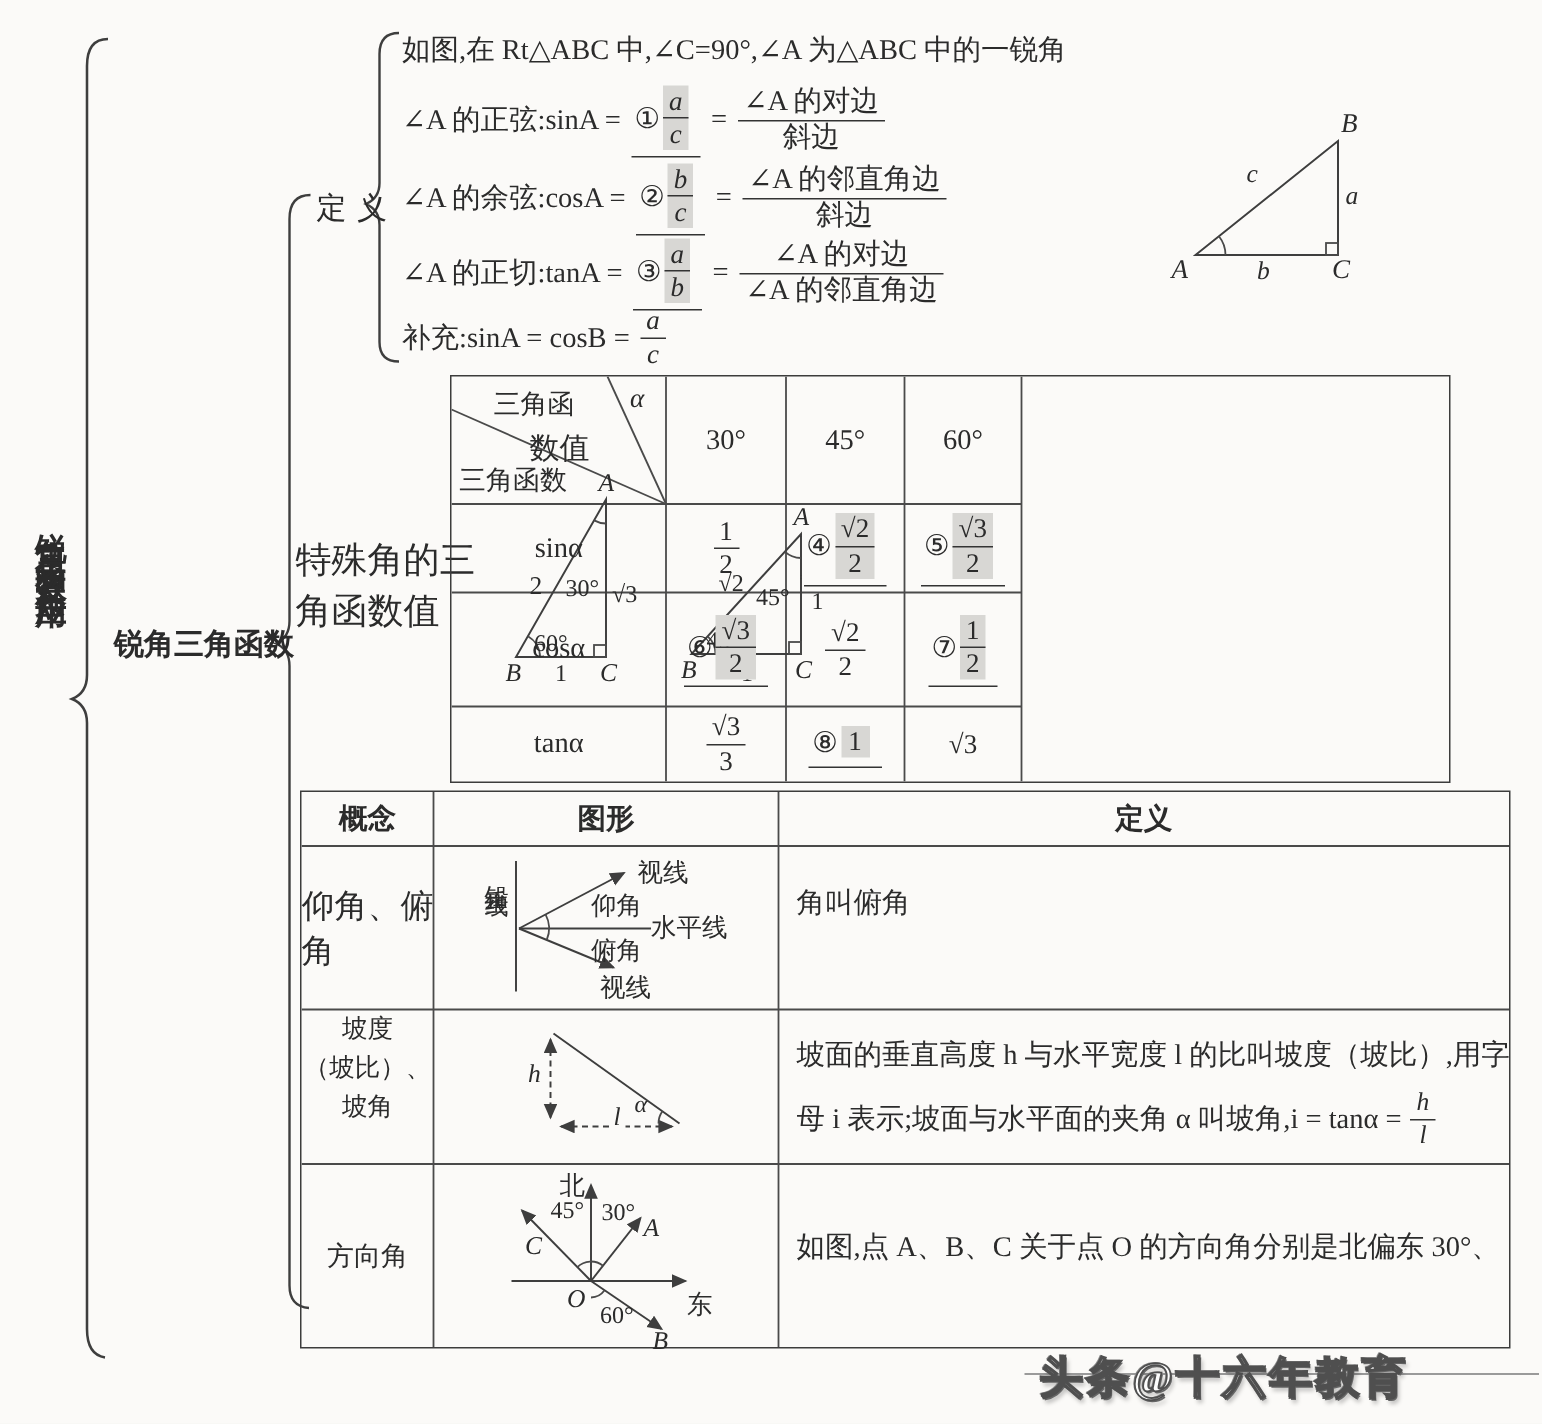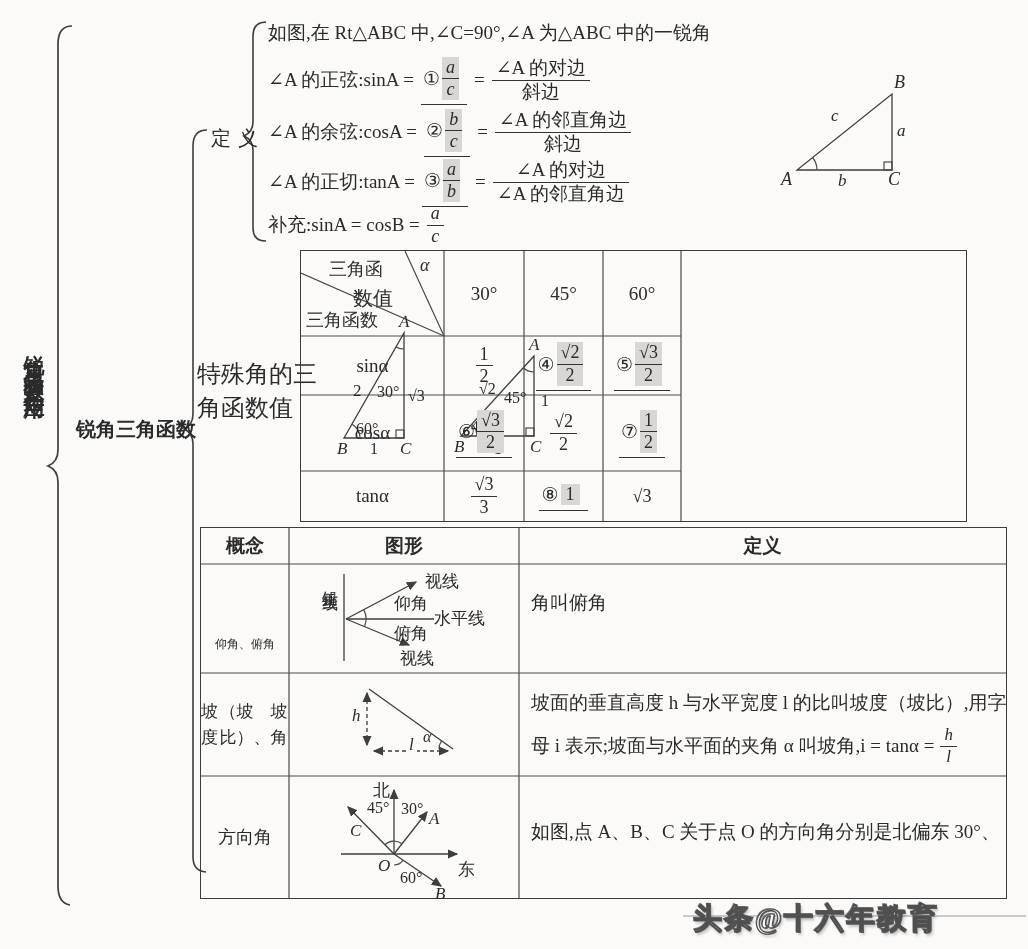--- a/index.html
+++ b/index.html
@@ -277,32 +277,32 @@
         <line class="ln" x1="193" y1="326" x2="240" y2="358" marker-end="url(#ar1)"></line>
         <path class="lnthin" d="M 183.9 316.7 A 13 13 0 0 1 201 315.8"></path>
         <path class="lnthin" d="M 193 337 A 11 11 0 0 0 201.9 332.4"></path>
       </g>
     </svg>
 
     <div class="abs cellc bold" style="left:0;top:0;width:88px;height:36px;font-size:19px;">概念</div>
     <div class="abs cellc bold" style="left:88px;top:0;width:230px;height:36px;font-size:19px;">图形</div>
     <div class="abs cellc bold" style="left:318px;top:0;width:487px;height:36px;font-size:19px;">定义</div>
 
-    <div class="abs cellc" style="left:0;top:36px;width:88px;height:109px;font-size:12px;margin-top:26px;">仰角、俯角</div>
+    <div class="abs cellc" style="left:0;top:36px;width:88px;height:109px;font-size:22px;">仰角、俯角</div>
     <div class="abs vtext" style="left:118px;top:50px;font-size:16px;letter-spacing:2px;">铅垂线</div>
     <div class="abs nowrap" style="left:233px;top:79px;font-size:17px;">水平线</div>
     <div class="abs nowrap" style="left:224px;top:42px;font-size:17px;">视线</div>
     <div class="abs nowrap" style="left:199px;top:119px;font-size:17px;">视线</div>
     <div class="abs nowrap" style="left:193px;top:64px;font-size:17px;">仰角</div>
     <div class="abs nowrap" style="left:193px;top:94px;font-size:17px;">俯角</div>
     <div class="abs" style="left:330px;top:58px;font-size:19px;line-height:34px;">
       <div class="nowrap">角叫俯角</div>
     </div>
 
-    <div class="abs" style="left:0;top:145px;width:88px;height:103px;display:flex;flex-direction:row;align-items:center;justify-content:flex-end;font-size:17px;line-height:26px;">
+    <div class="abs" style="left:0;top:145px;width:88px;height:103px;display:flex;flex-direction:column;align-items:center;justify-content:flex-start;font-size:17px;line-height:26px;">
       <div>坡度</div>
       <div>（坡比）、</div>
       <div>坡角</div>
     </div>
     <div class="abs math" style="left:151px;top:178px;font-size:17px;">h</div>
     <div class="abs math" style="left:205px;top:207px;font-size:17px;background:#fbfaf8;padding:0 3px;">l</div>
     <div class="abs math" style="left:222px;top:200px;font-size:16px;">α</div>
     <div class="abs nowrap" style="left:330px;top:162px;font-size:19px;">坡面的垂直高度 h 与水平宽度 l 的比叫坡度（坡比）,用字</div>
     <div class="abs fx" style="left:330px;top:196px;height:44px;gap:6px;">
       <span class="nowrap">母 i 表示;坡面与水平面的夹角 α 叫坡角,i = tanα =</span>

